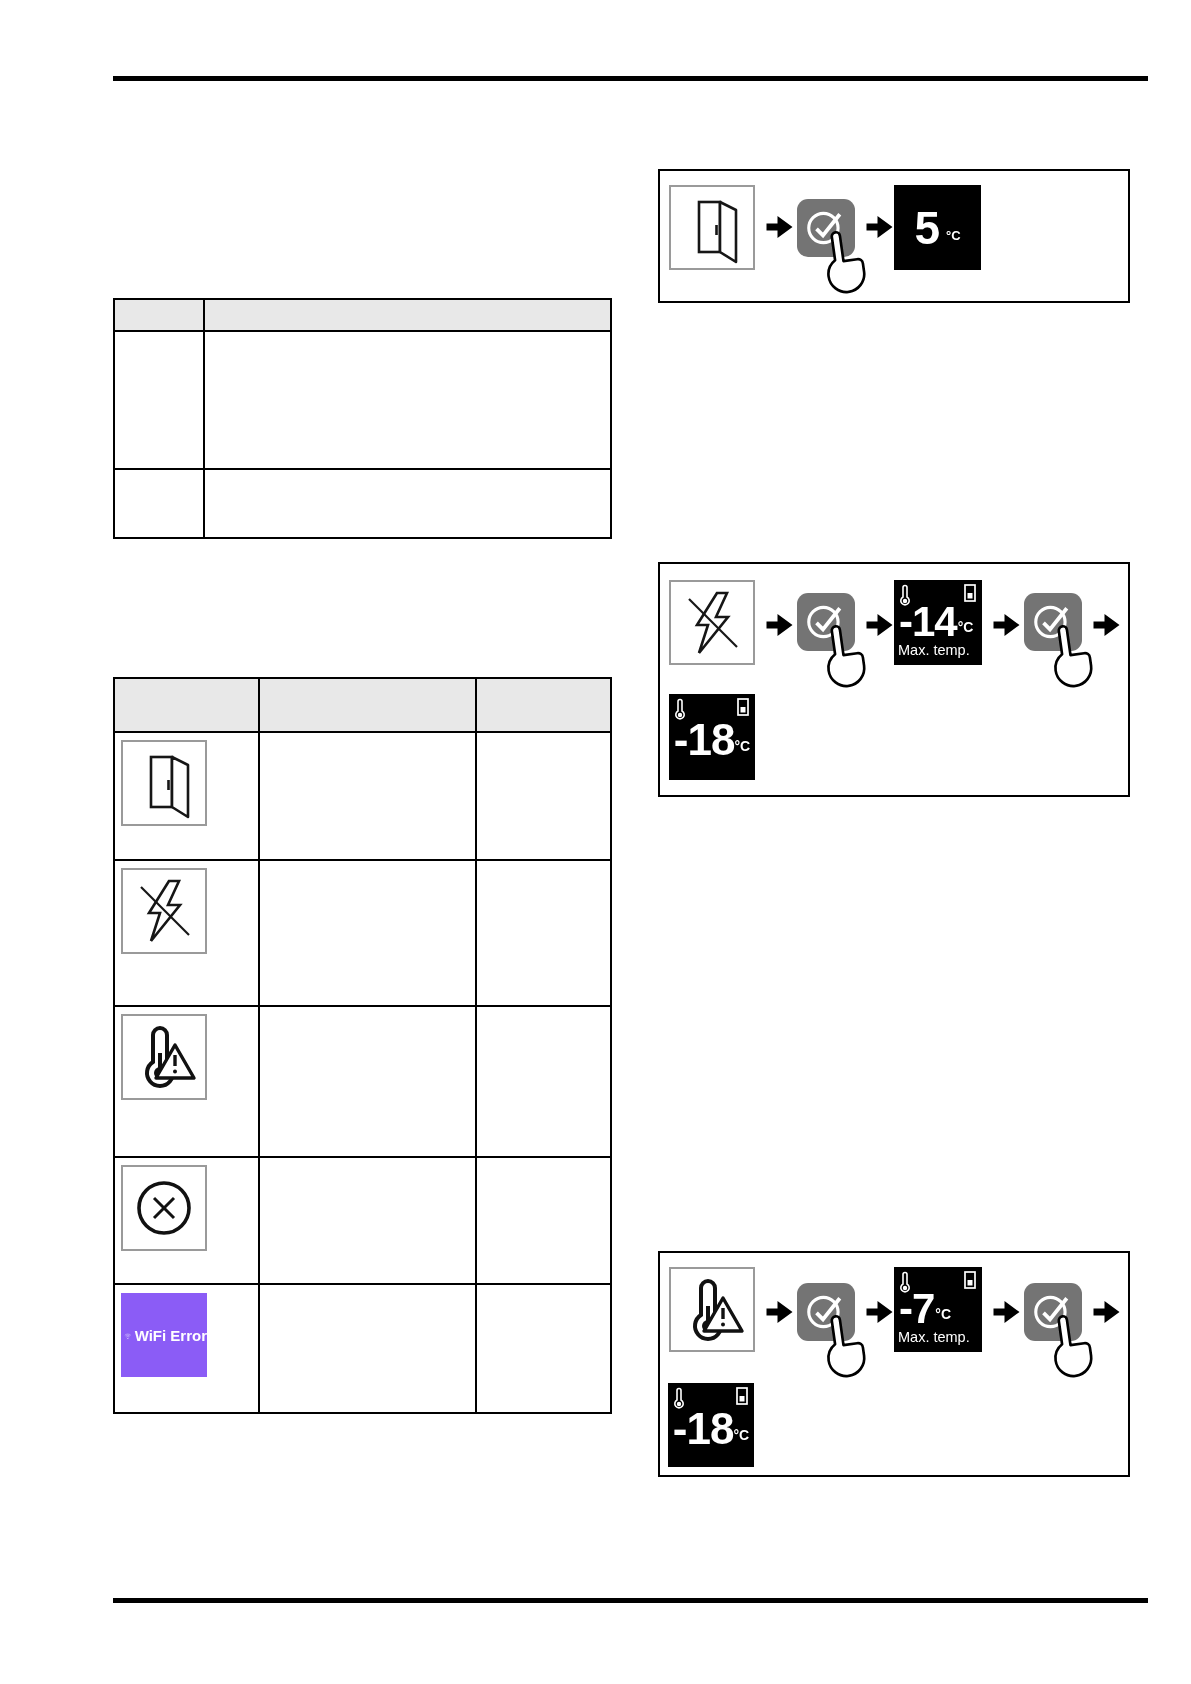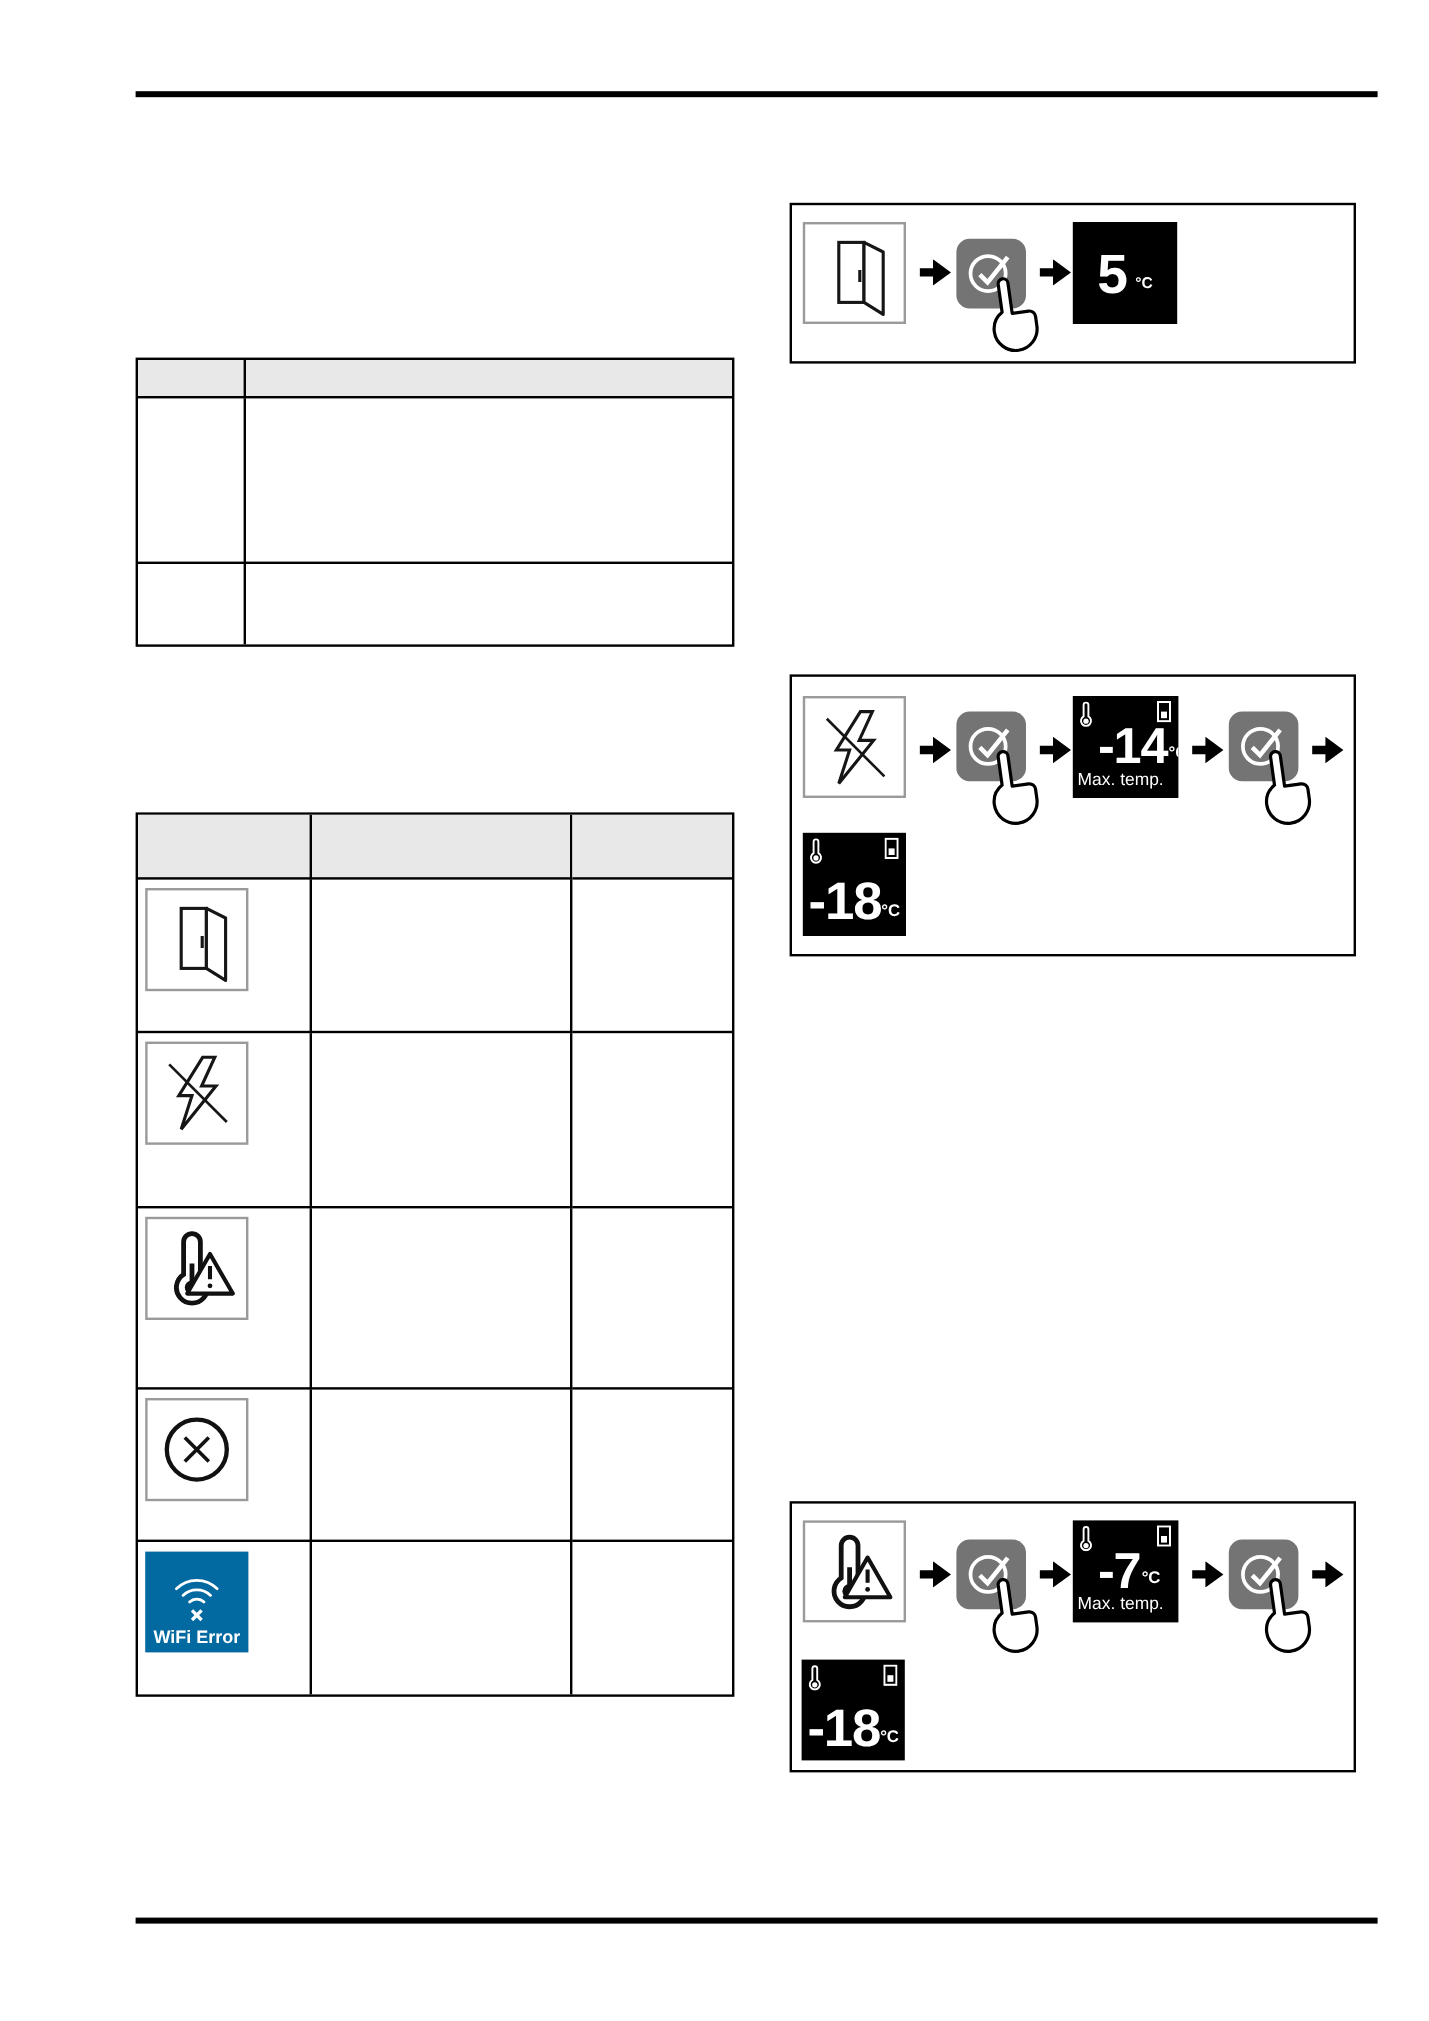--- a/index.html
+++ b/index.html
@@ -26,22 +26,22 @@
     grid-template-columns:145px 217px 1fr;grid-template-rows:54px 128px 146px 151px 127px 1fr;}
 
   .icon-box{
     box-sizing:border-box;background:#fff;border:2px solid #9a9a9a;
     display:flex;align-items:center;justify-content:center;
   }
   .cell .icon-box{position:absolute;left:6px;top:7px;width:86px;height:86px;}
 
   
   .wifi-tile{
-    position:absolute;left:6px;top:8px;width:86px;height:84px;background:#0369a1;
-    display:flex;flex-direction:column;align-items:center;justify-content:flex-start;
+    position:absolute;left:6px;top:8px;width:86px;height:84px;background:#8b5cf6;
+    display:flex;flex-direction:row;align-items:center;justify-content:flex-start;
   }
   .wifi-label{color:#fff;font-size:15px;font-weight:600;margin-top:1px;white-space:nowrap;}
 
   
   .diagram{position:absolute;border:2px solid #000;box-sizing:border-box;background:#fff;}
   .diagram .icon-box{position:absolute;width:86px;height:85px;}
 
   .arrow{position:absolute;width:27px;height:22px;}
 
   .btn-check{
@@ -56,26 +56,26 @@
   .display .thermo{position:absolute;left:5px;top:4px;width:12px;height:22px;}
   .display .compartment{position:absolute;right:6px;top:4px;width:12px;height:18px;}
   .val-row{display:flex;align-items:flex-start;justify-content:center;}
   .val{font-weight:bold;letter-spacing:-1px;}
   .unit{font-weight:bold;}
 
   .display-simple{display:flex;align-items:center;justify-content:center;}
   .display-simple .val{font-size:46px;}
   .display-simple .unit{font-size:13px;margin-left:7px;margin-top:16px;}
 
-  .display-max .val-row{margin-top:21px;justify-content:flex-start;padding-left:21px;}
+  .display-max .val-row{margin-top:21px;justify-content:flex-start;padding-left:5px;}
   .display-max .val{font-size:42px;line-height:42px;}
   .display-max .unit{font-size:14px;margin-top:18px;margin-left:1px;}
   .max-label{position:absolute;left:4px;bottom:7px;font-size:14.5px;font-weight:normal;white-space:nowrap;}
 
-  .display-result .val-row{margin-top:36px;justify-content:center;padding-left:0;}
+  .display-result .val-row{margin-top:24px;justify-content:center;padding-left:0;}
   .display-result .val{font-size:44px;line-height:44px;}
   .display-result .unit{font-size:14px;margin-top:20px;}
 
   svg{display:block;}
 </style>
 </head>
 <body>
 
 <div class="page">
 

